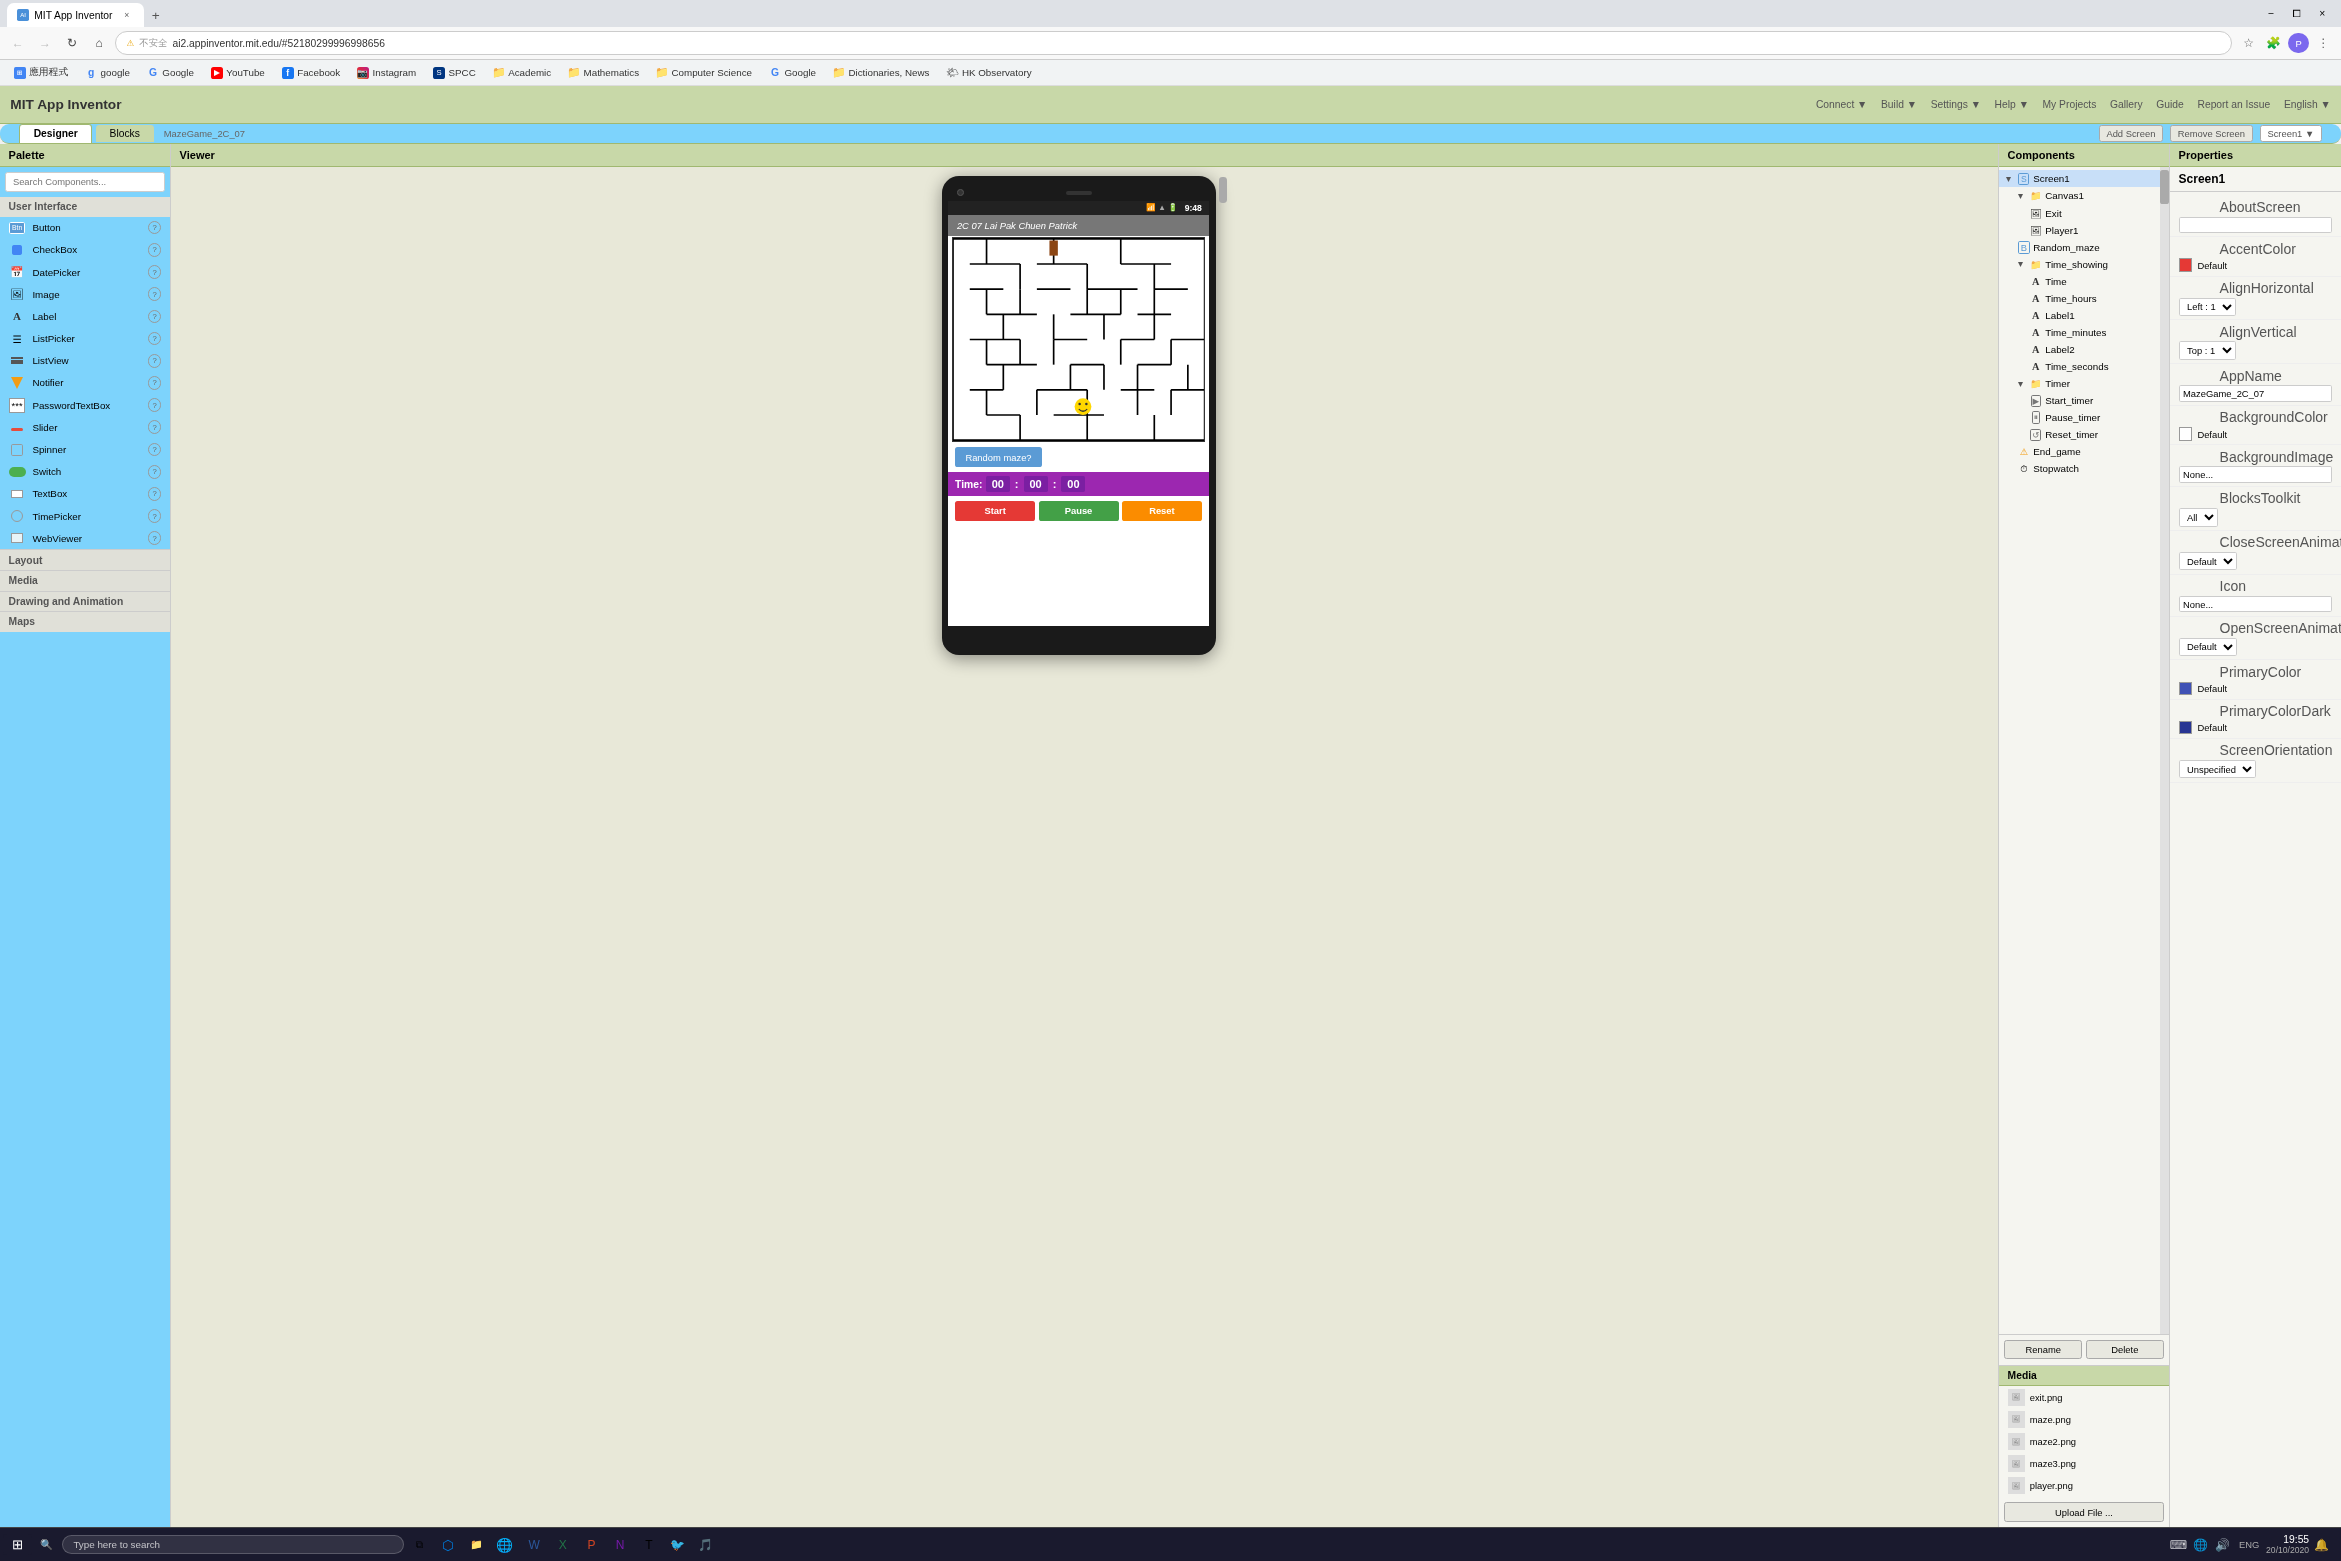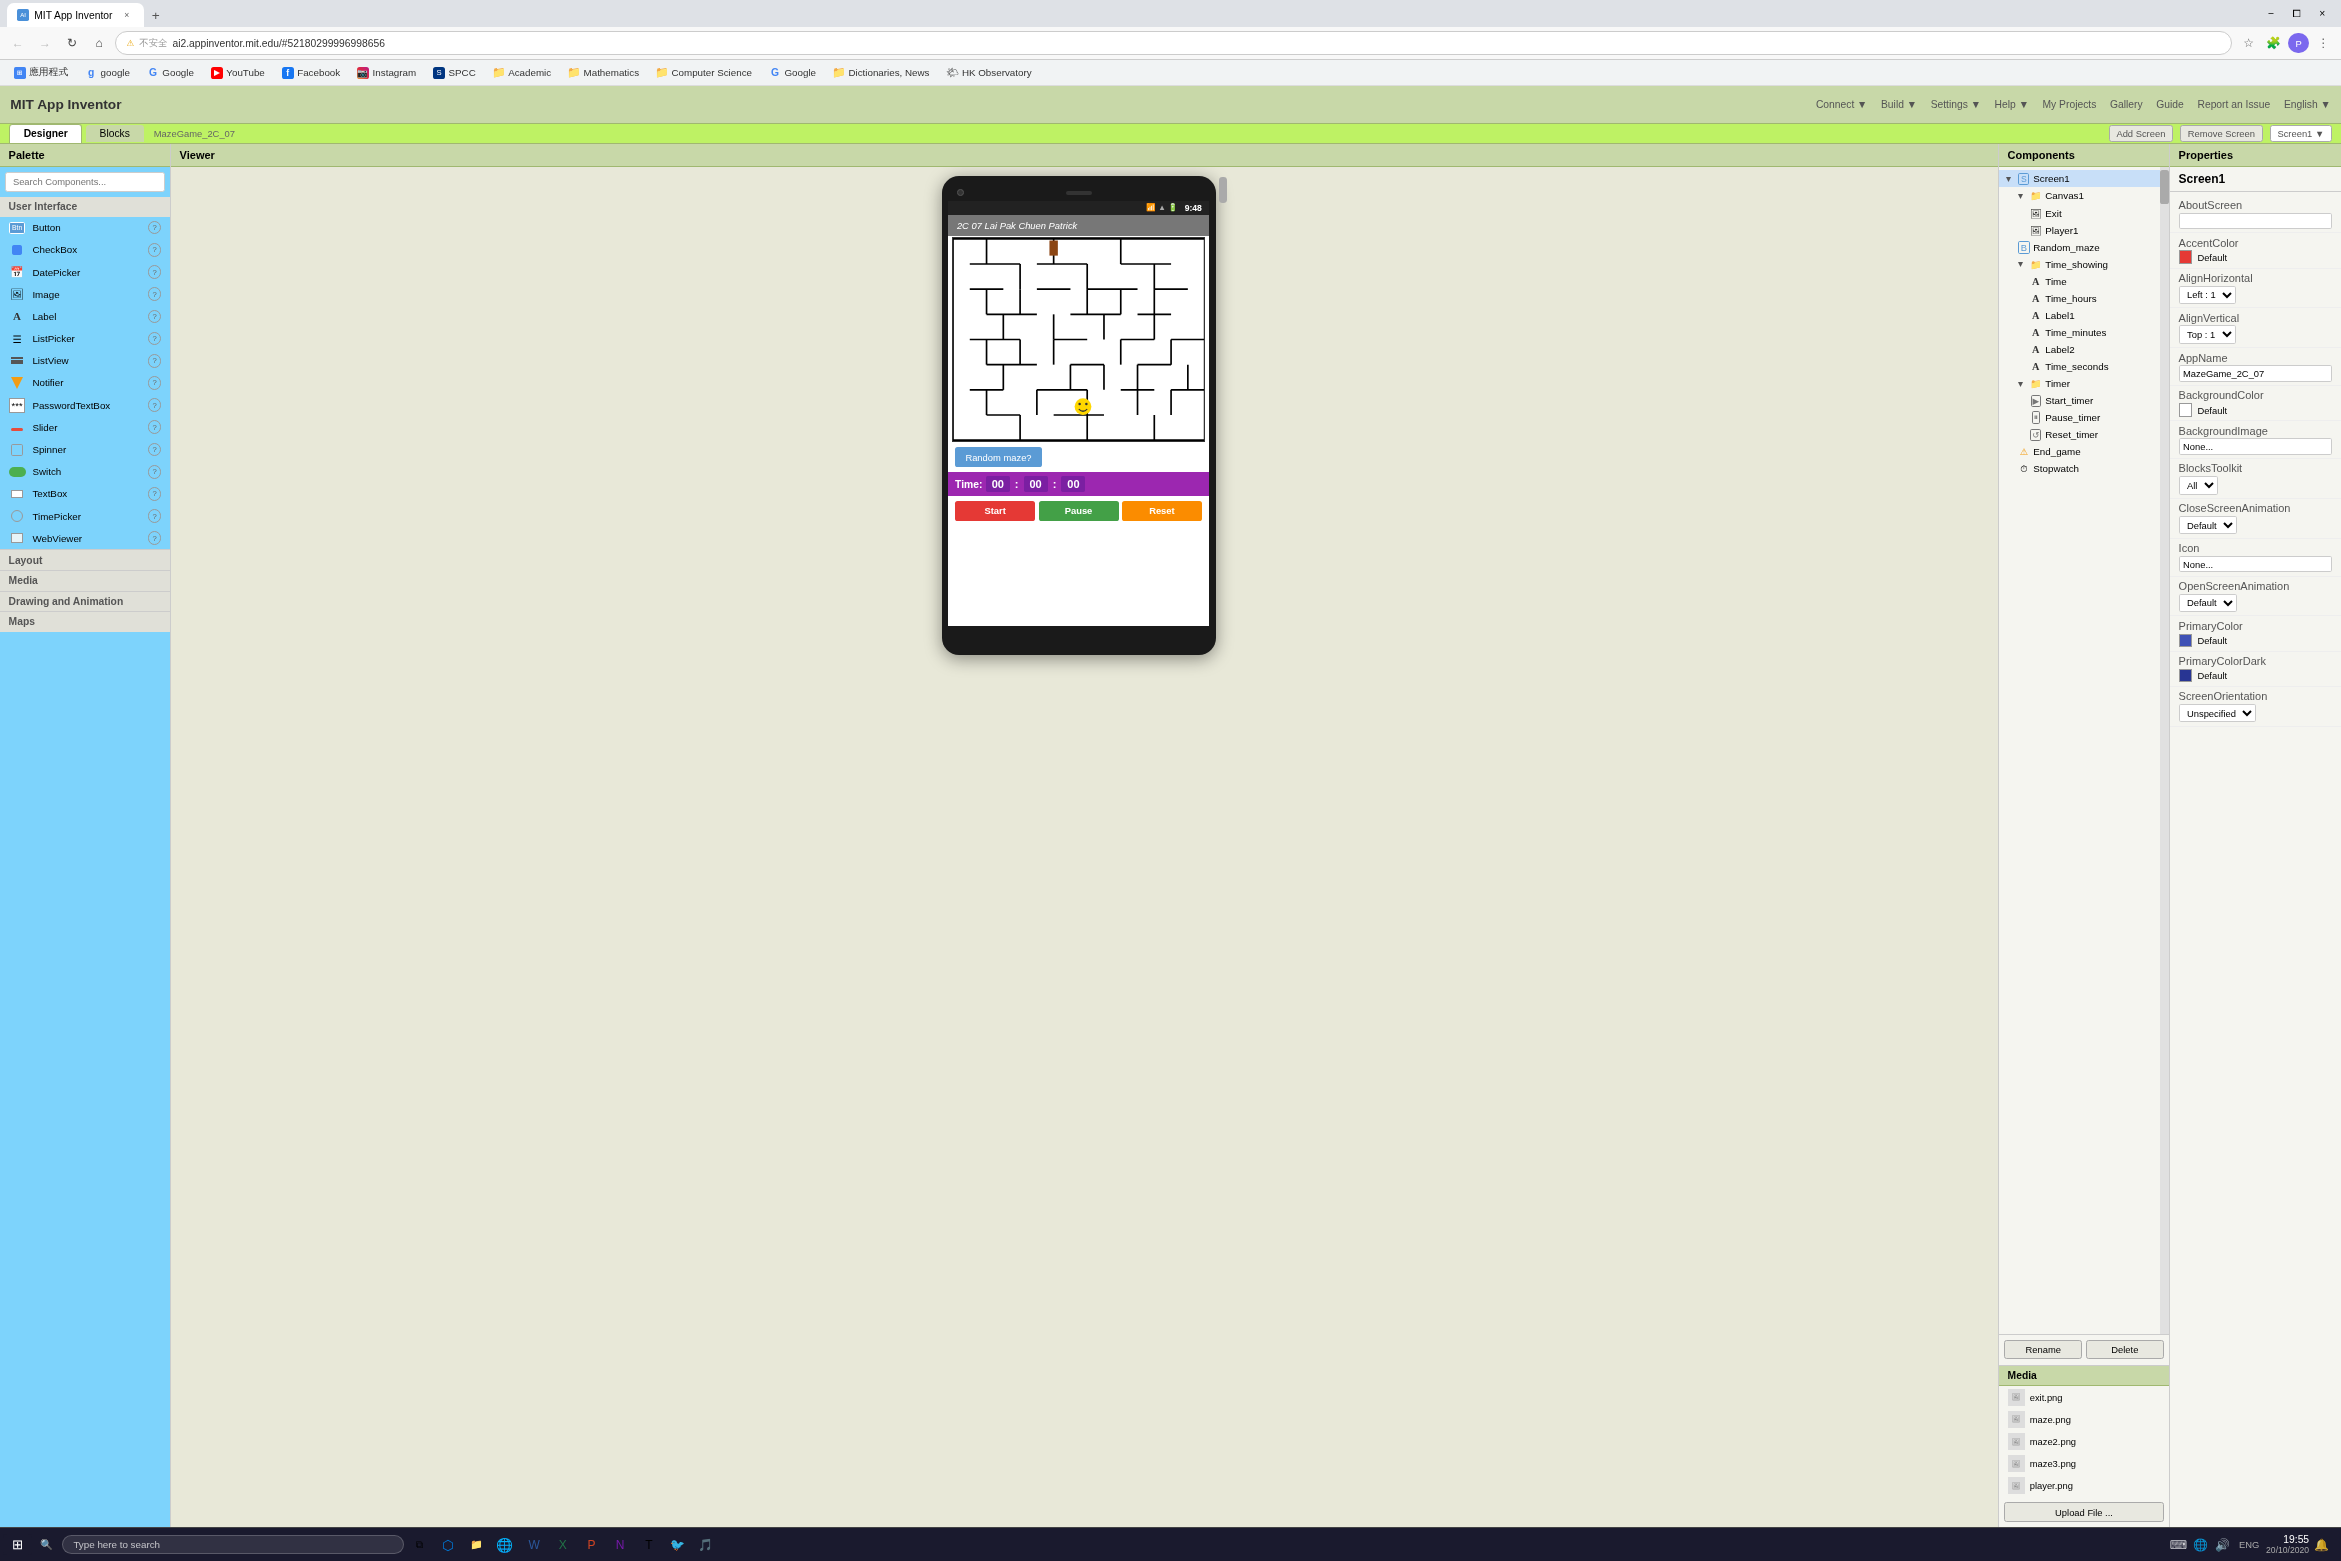--- a/index.html
+++ b/index.html
@@ -94,21 +94,21 @@
     .media-header { background: #c8d8a8; padding: 4.3px 8.6px; font-weight: bold; font-size: 10.3px; border-bottom: 0.9px solid #a0b870; }
     .media-item { display: flex; align-items: center; gap: 5.1px; padding: 2.6px 8.6px; font-size: 9.4px; cursor: pointer; }
     .media-thumb { width: 17px; height: 17px; background: #ddd; display: flex; align-items: center; justify-content: center; font-size: 6.8px; color: #777; }
     .upload-btn { margin: 5.1px; padding: 3.4px; border: 0.9px solid #aaa; background: #e8e8e0; border-radius: 2.6px; font-size: 9.4px; cursor: pointer; text-align: center; }
 
     
     .properties-panel { width: 171px; background: #f5f5f0; display: flex; flex-direction: column; overflow: hidden; }
     .props-title { padding: 5.1px 8.6px; font-weight: bold; font-size: 12px; border-bottom: 0.9px solid #ccc; }
     .props-list { flex: 1; overflow-y: auto; padding: 3.4px 0; }
     .prop-item { padding: 3.4px 8.6px; border-bottom: 0.9px solid #eee; }
-    .prop-label { font-size: 11px; color: #555; margin-bottom: 1.7px; }
+    .prop-label { font-size: 14px; color: #555; margin-bottom: 1.7px; margin-left: 41px; }
     .prop-input { width: 100%; padding: 1.7px 3.4px; border: 0.9px solid #ccc; border-radius: 1.7px; font-size: 9.4px; background: white; }
     .prop-select { padding: 1.7px 3.4px; border: 0.9px solid #ccc; border-radius: 1.7px; font-size: 9.4px; background: white; }
     .prop-color { display: flex; align-items: center; gap: 5.1px; }
     .color-swatch { width: 13.7px; height: 13.7px; border: 0.9px solid #999; }
     .color-name { font-size: 9.4px; }
 
     
     .taskbar { background: #1a1a2e; height: 34px; display: flex; align-items: center; padding: 0 3.4px; gap: 1.7px; border-top: 0.9px solid #444; }
     .start-btn-task { background: #1a1a2e; border: none; color: white; padding: 3.4px 8.6px; cursor: pointer; display: flex; align-items: center; gap: 3.4px; border-radius: 3.4px; }
     .taskbar-icon { width: 27px; height: 27px; display: flex; align-items: center; justify-content: center; border-radius: 3.4px; cursor: pointer; }
@@ -243,21 +243,21 @@
       <span style="cursor:pointer;">Settings ▼</span>
       <span style="cursor:pointer;">Help ▼</span>
       <span style="cursor:pointer;">My Projects</span>
       <span style="cursor:pointer;">Gallery</span>
       <span style="cursor:pointer;">Guide</span>
       <span style="cursor:pointer;">Report an Issue</span>
       <span style="cursor:pointer;">English ▼</span>
     </div>
   </div>
 
-  <div style="background:#bef264;border-bottom:0.9px solid #a0b870;display:flex;align-items:center;padding:0 9px;gap:3.4px;">
+  <div style="background:#7dd3fc;border-bottom:0.9px solid #a0b870;display:flex;align-items:center;padding:0 19px;gap:3.4px;border-radius:9px;">
     <div style="background:#c8d8a8;padding:3.4px 13.7px;border-radius:3.4px 3.4px 0 0;font-size:10.3px;font-weight:bold;border:0.9px solid #a0b870;border-bottom:none;background:white;">Designer</div>
     <div style="padding:3.4px 13.7px;border-radius:3.4px 3.4px 0 0;font-size:10.3px;background:#c8d8a8;cursor:pointer;">Blocks</div>
     <span style="margin-left:6.8px;font-size:9.4px;color:#666;">MazeGame_2C_07</span>
     <div style="margin-left:auto;font-size:9.4px;color:#555;display:flex;gap:6.8px;">
       <span style="cursor:pointer;background:#e8e8e0;padding:1.7px 6.8px;border:0.9px solid #aaa;border-radius:2.6px;">Add Screen</span>
       <span style="cursor:pointer;background:#e8e8e0;padding:1.7px 6.8px;border:0.9px solid #aaa;border-radius:2.6px;text-align:center;">Remove Screen</span>
       <span style="cursor:pointer;background:white;padding:1.7px 6.8px;border:0.9px solid #aaa;border-radius:2.6px;">Screen1 ▼</span>
     </div>
   </div>
 

